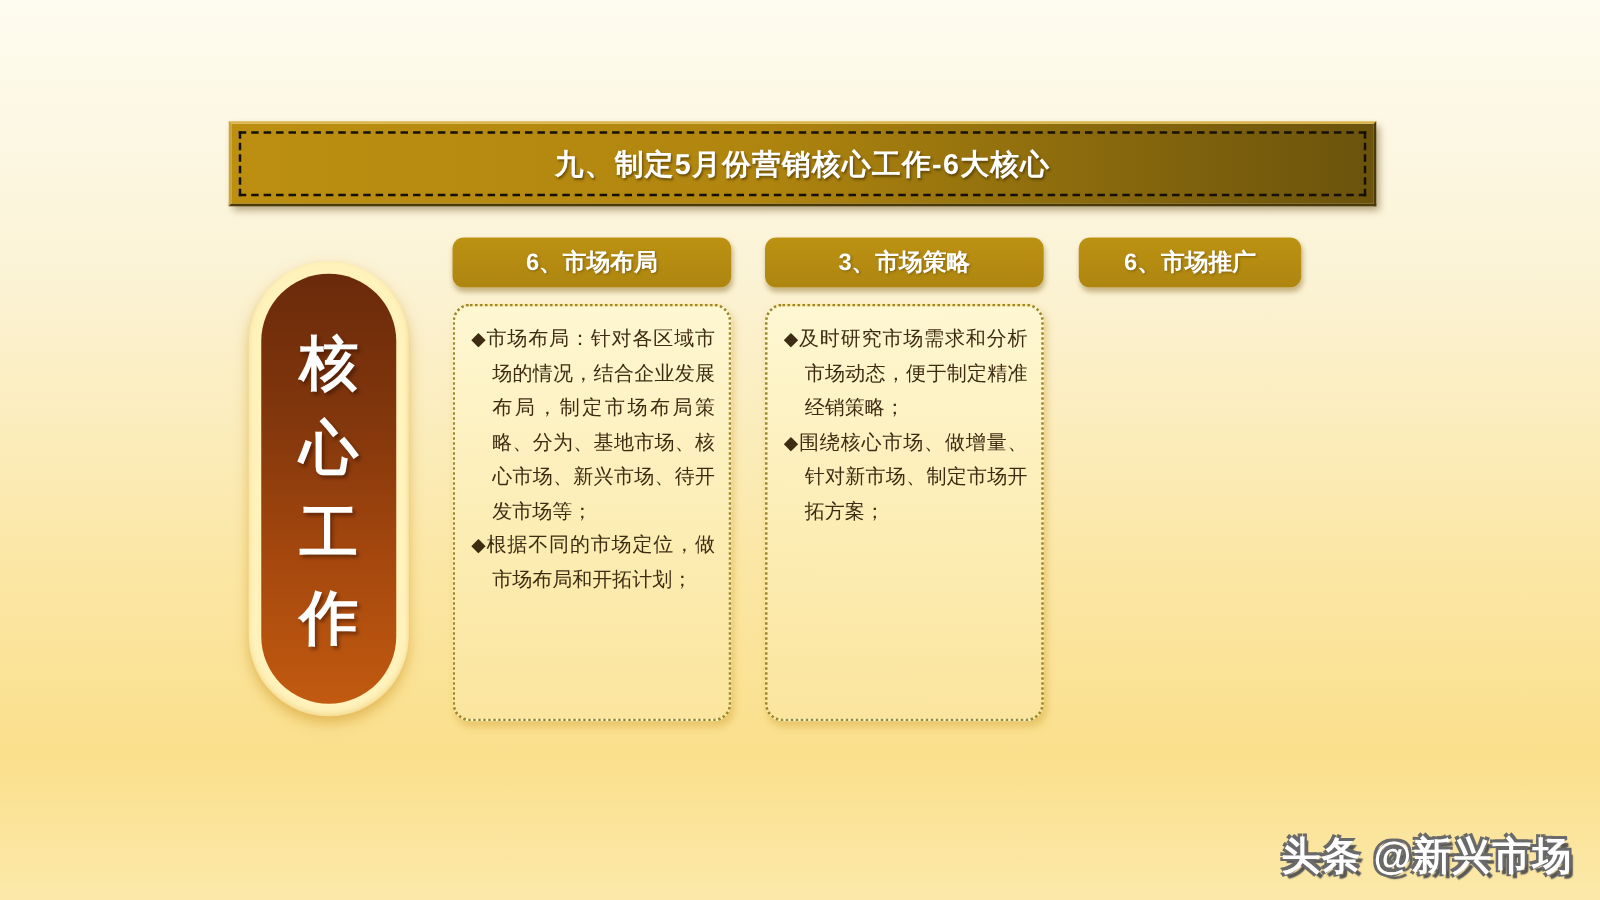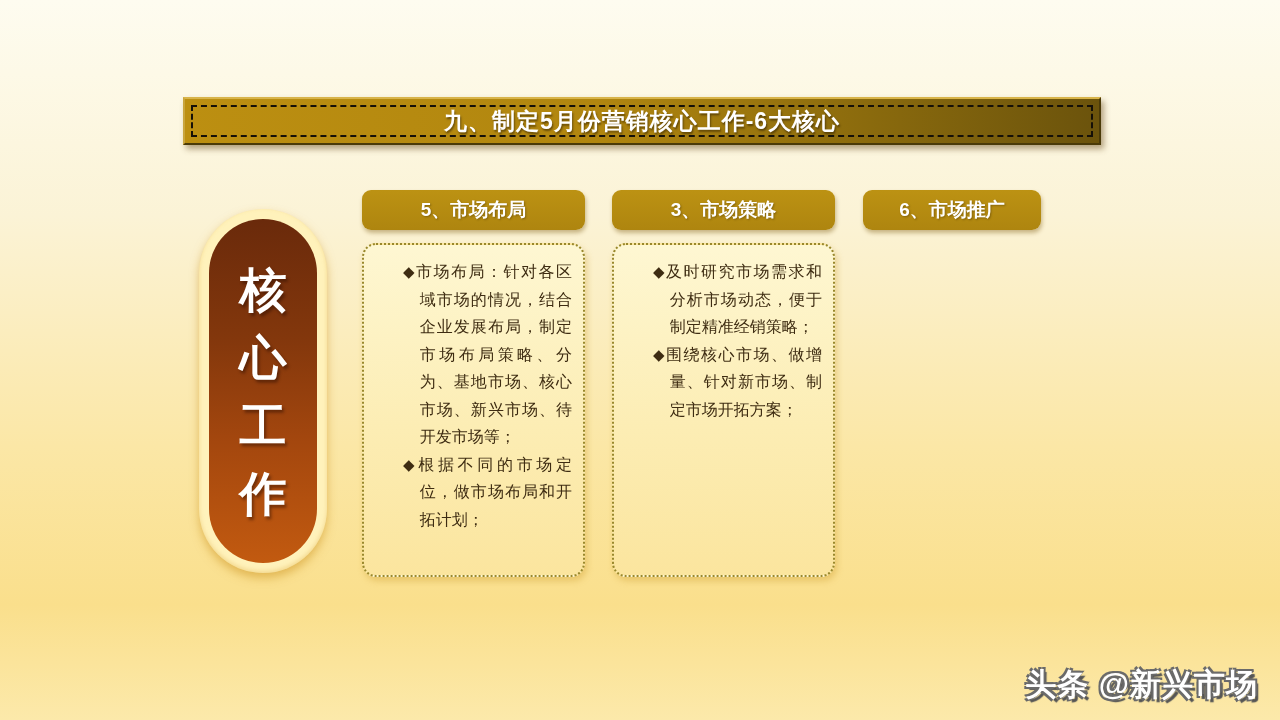--- a/index.html
+++ b/index.html
@@ -13,21 +13,21 @@
     width: 1280px;
     height: 720px;
     background: linear-gradient(180deg, #FEFCF0 0%, #FBF3D6 30%, #FBE7A6 62%, #FADF8C 84%, #FCE9AA 100%);
     overflow: hidden;
   }
 
   
   .title-banner {
     position: absolute;
     left: 183px; top: 97px;
-    width: 918px; height: 48px;
+    width: 918px; height: 68px;
     background: linear-gradient(90deg, #BC8F11 0%, #B1860F 45%, #8A6A0D 75%, #6B530C 100%);
     border-top: 2px solid #D8B44A;
     border-left: 2px solid #C9A53C;
     border-right: 2px solid #4A3A08;
     border-bottom: 2px solid #4A3A08;
     box-shadow: 3px 4px 6px rgba(90, 60, 10, 0.45);
   }
   .title-dashed {
     position: absolute;
     left: 6px; top: 6px; right: 6px; bottom: 6px;
@@ -103,21 +103,20 @@
     line-height: 1.72;
   }
   .col-1 { left: 362px; width: 223px; }
   .col-2 { left: 612px; width: 223px; }
   .col-3 { left: 863px; width: 178px; }
 
   .bullet {
     padding-left: 1.05em;
     text-indent: -1.05em;
     text-align: justify;
-    margin-left: 26px;
   }
   .bullet .marker { font-size: 15px; }
 
   
   .watermark {
     position: absolute;
     right: 22px; bottom: 14px;
     font-size: 31px;
     font-weight: bold;
     color: #FFFFFF;
@@ -143,21 +142,21 @@
 
   <div class="pill-outer">
     <div class="pill-inner">
       <span class="pill-char">核</span>
       <span class="pill-char">心</span>
       <span class="pill-char">工</span>
       <span class="pill-char">作</span>
     </div>
   </div>
 
-  <div class="col-header col-1">5、市场布局</div>
+  <div class="col-header col-1">6、市场布局</div>
   <div class="col-body col-1">
     <p class="bullet"><span class="marker">◆</span><span>市场布局：针对各区域市场的情况，结合企业发展布局，制定市场布局策略、分为、基地市场、核心市场、新兴市场、待开发市场等；</span></p>
     <p class="bullet"><span class="marker">◆</span><span>根据不同的市场定位，做市场布局和开拓计划；</span></p>
   </div>
 
   <div class="col-header col-2">3、市场策略</div>
   <div class="col-body col-2">
     <p class="bullet"><span class="marker">◆</span><span>及时研究市场需求和分析市场动态，便于制定精准经销策略；</span></p>
     <p class="bullet"><span class="marker">◆</span><span>围绕核心市场、做增量、针对新市场、制定市场开拓方案；</span></p>
   </div>

